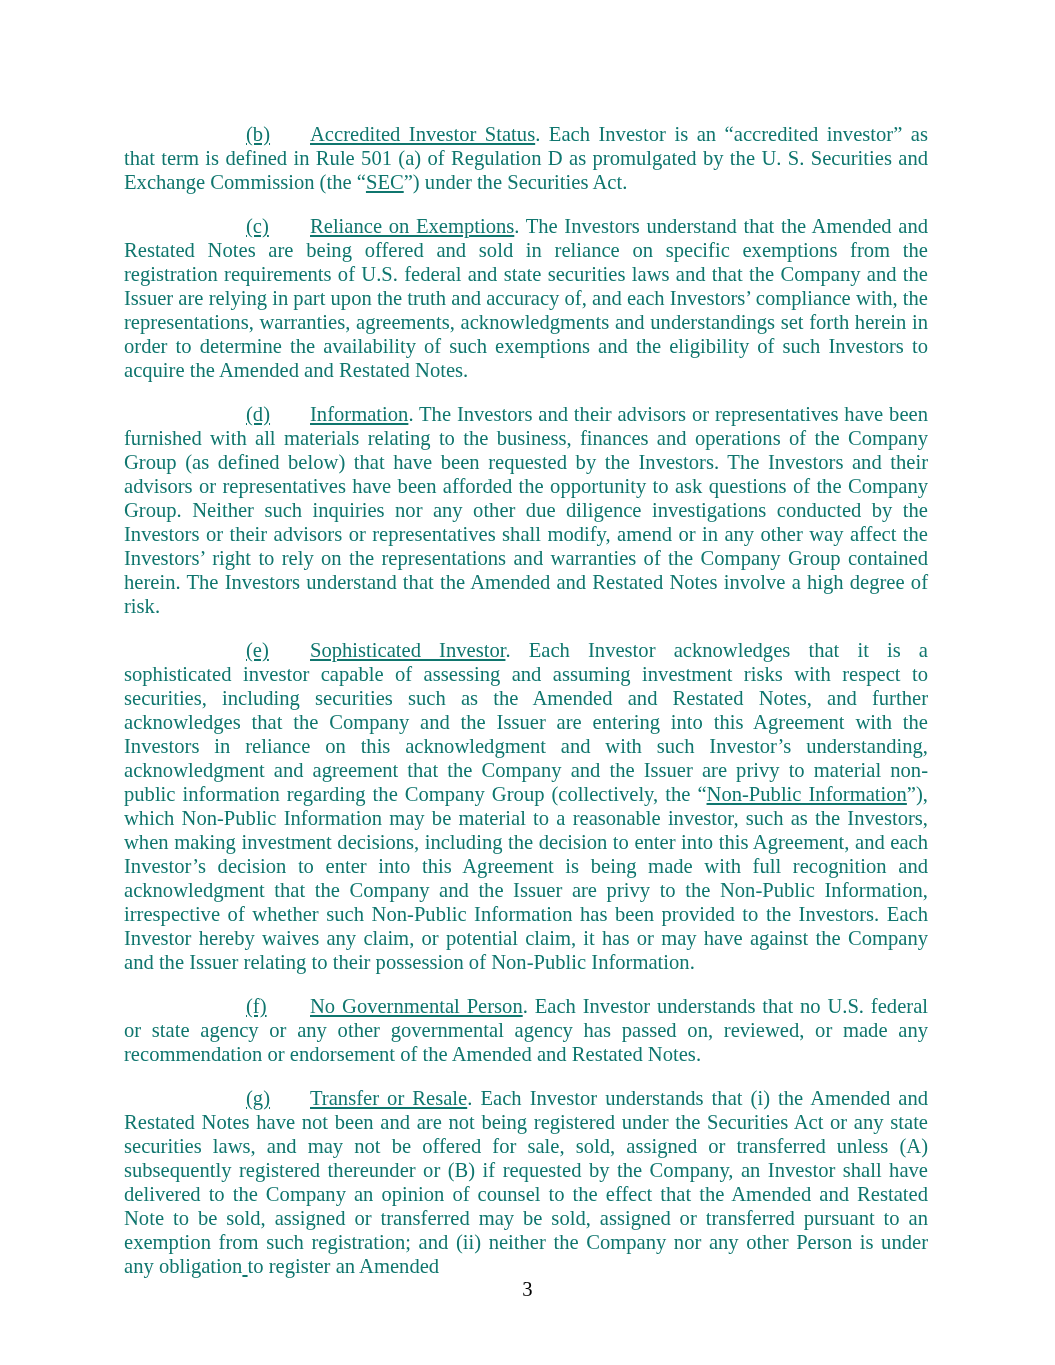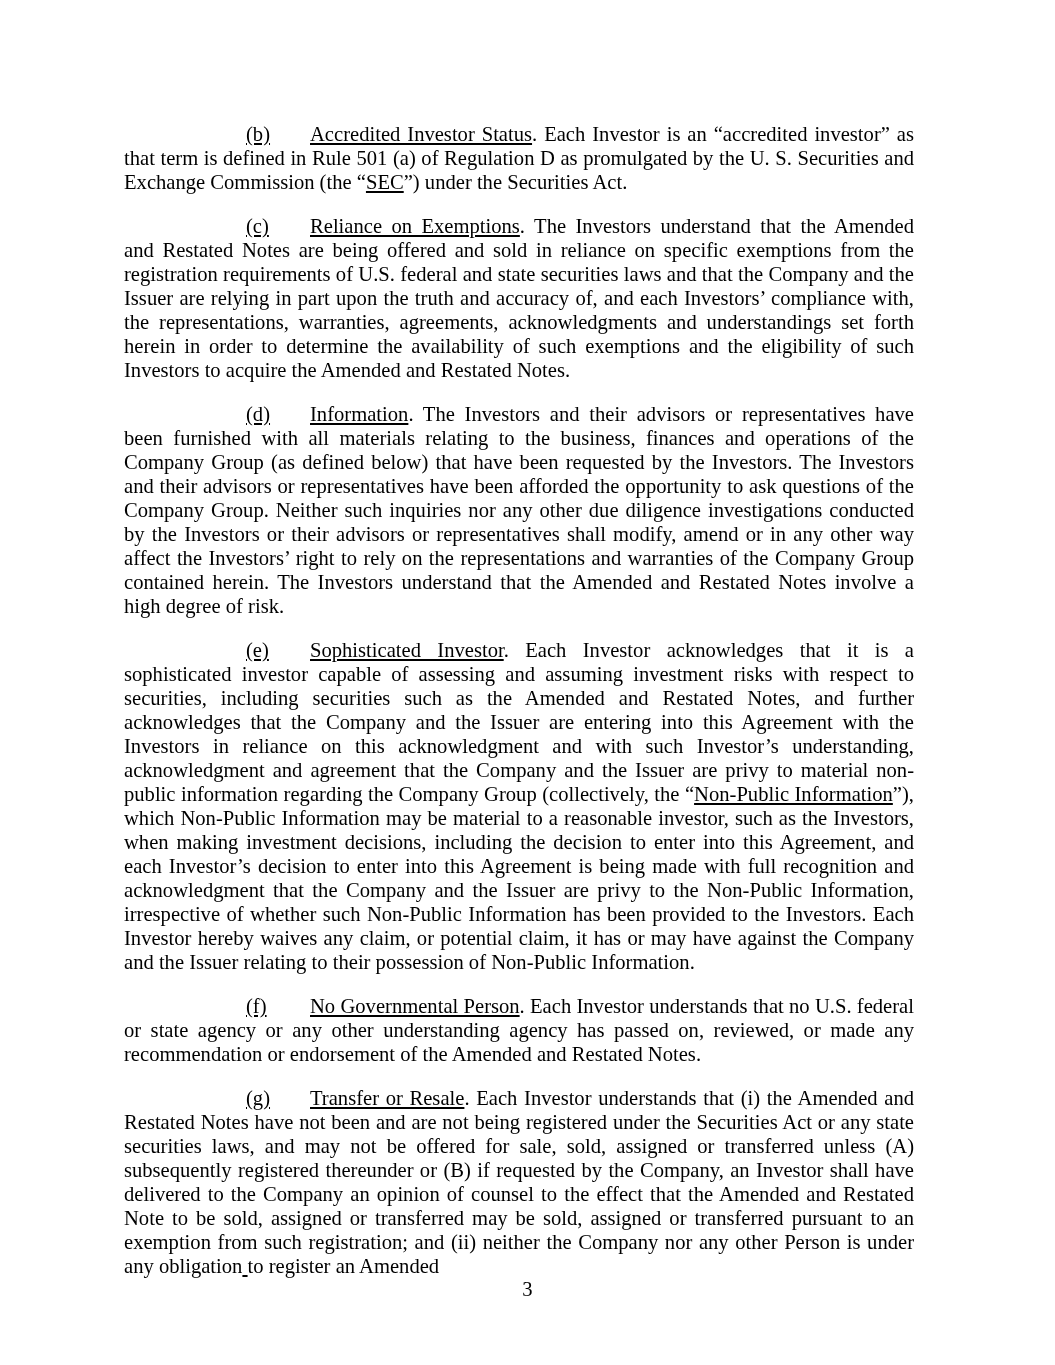--- a/index.html
+++ b/index.html
@@ -20,26 +20,26 @@
     height: 1365px;
     background: #ffffff;
   }
   .content {
     position: absolute;
     left: 124px;
     top: 122px;
     width: 808px;
   }
   p.para {
-    margin: 0 18px 20px 0;
+    margin: 0 4px 20px 0;
     font-size: 20.6px;
     line-height: 24px;
     text-align: justify;
     text-indent: 122px;
-    color: #000000;
+    color: #0f766e;
   }
   .label-block {
     display: inline-block;
     width: 64px;
     text-indent: 0;
   }
   .u {
     text-decoration: underline;
   }
   .page-number {
@@ -55,17 +55,17 @@
 </style>
 </head>
 <body>
 
 <div class="page">
   <div class="content" id="paragraphs-container">
       <p class="para"><span class="label-block"><span class="u">(b)</span></span><span class="u">Accredited Investor Status</span><span>. Each Investor is an “accredited investor” as that term is defined in Rule 501 (a) of Regulation D as promulgated by the U. S. Securities and Exchange Commission (the “</span><span class="u">SEC</span><span>”) under the Securities Act.</span></p>
       <p class="para"><span class="label-block"><span class="u">(c)</span></span><span class="u">Reliance on Exemptions</span><span>. The Investors understand that the Amended and Restated Notes are being offered and sold in reliance on specific exemptions from the registration requirements of U.S. federal and state securities laws and that the Company and the Issuer are relying in part upon the truth and accuracy of, and each Investors’ compliance with, the representations, warranties, agreements, acknowledgments and understandings set forth herein in order to determine the availability of such exemptions and the eligibility of such Investors to acquire the Amended and Restated Notes.</span></p>
       <p class="para"><span class="label-block"><span class="u">(d)</span></span><span class="u">Information</span><span>. The Investors and their advisors or representatives have been furnished with all materials relating to the business, finances and operations of the Company Group (as defined below) that have been requested by the Investors. The Investors and their advisors or representatives have been afforded the opportunity to ask questions of the Company Group. Neither such inquiries nor any other due diligence investigations conducted by the Investors or their advisors or representatives shall modify, amend or in any other way affect the Investors’ right to rely on the representations and warranties of the Company Group contained herein. The Investors understand that the Amended and Restated Notes involve a high degree of risk.</span></p>
       <p class="para"><span class="label-block"><span class="u">(e)</span></span><span class="u">Sophisticated Investor</span><span>. Each Investor acknowledges that it is a sophisticated investor capable of assessing and assuming investment risks with respect to securities, including securities such as the Amended and Restated Notes, and further acknowledges that the Company and the Issuer are entering into this Agreement with the Investors in reliance on this acknowledgment and with such Investor’s understanding, acknowledgment and agreement that the Company and the Issuer are privy to material non-public information regarding the Company Group (collectively, the “</span><span class="u">Non-Public Information</span><span>”), which Non-Public Information may be material to a reasonable investor, such as the Investors, when making investment decisions, including the decision to enter into this Agreement, and each Investor’s decision to enter into this Agreement is being made with full recognition and acknowledgment that the Company and the Issuer are privy to the Non-Public Information, irrespective of whether such Non-Public Information has been provided to the Investors. Each Investor hereby waives any claim, or potential claim, it has or may have against the Company and the Issuer relating to their possession of Non-Public Information.</span></p>
-      <p class="para"><span class="label-block"><span class="u">(f)</span></span><span class="u">No Governmental Person</span><span>. Each Investor understands that no U.S. federal or state agency or any other understanding agency has passed on, reviewed, or made any recommendation or endorsement of the Amended and Restated Notes.</span></p>
+      <p class="para"><span class="label-block"><span class="u">(f)</span></span><span class="u">No Governmental Person</span><span>. Each Investor understands that no U.S. federal or state agency or any other governmental agency has passed on, reviewed, or made any recommendation or endorsement of the Amended and Restated Notes.</span></p>
       <p class="para"><span class="label-block"><span class="u">(g)</span></span><span class="u">Transfer or Resale</span><span>. Each Investor understands that (i) the Amended and Restated Notes have not been and are not being registered under the Securities Act or any state securities laws, and may not be offered for sale, sold, assigned or transferred unless (A) subsequently registered thereunder or (B) if requested by the Company, an Investor shall have delivered to the Company an opinion of counsel to the effect that the Amended and Restated Note to be sold, assigned or transferred may be sold, assigned or transferred pursuant to an exemption from such registration; and (ii) neither the Company nor any other Person is under any obligation</span><span class="u"> </span><span>to register an Amended</span></p>
     </div>
   <div class="page-number">3</div>
 </div>
 
 </body></html>

